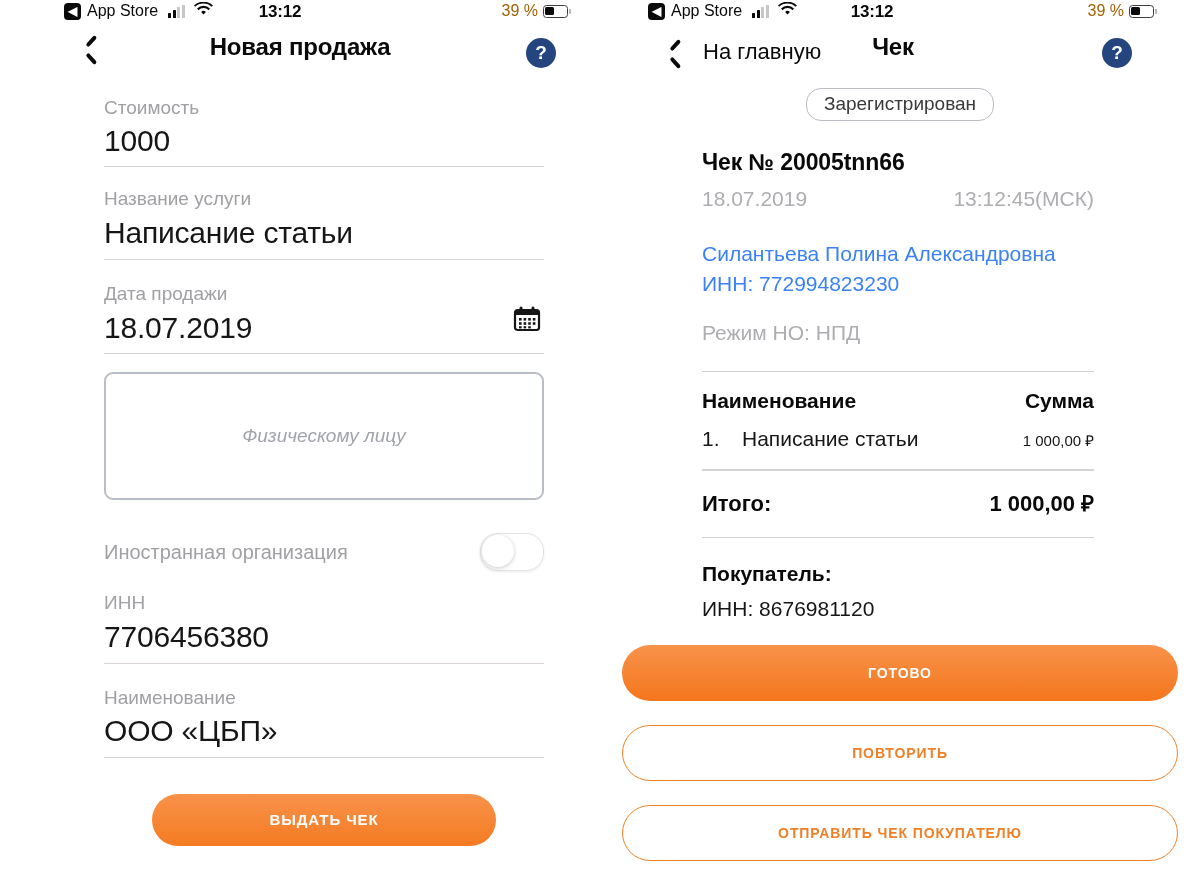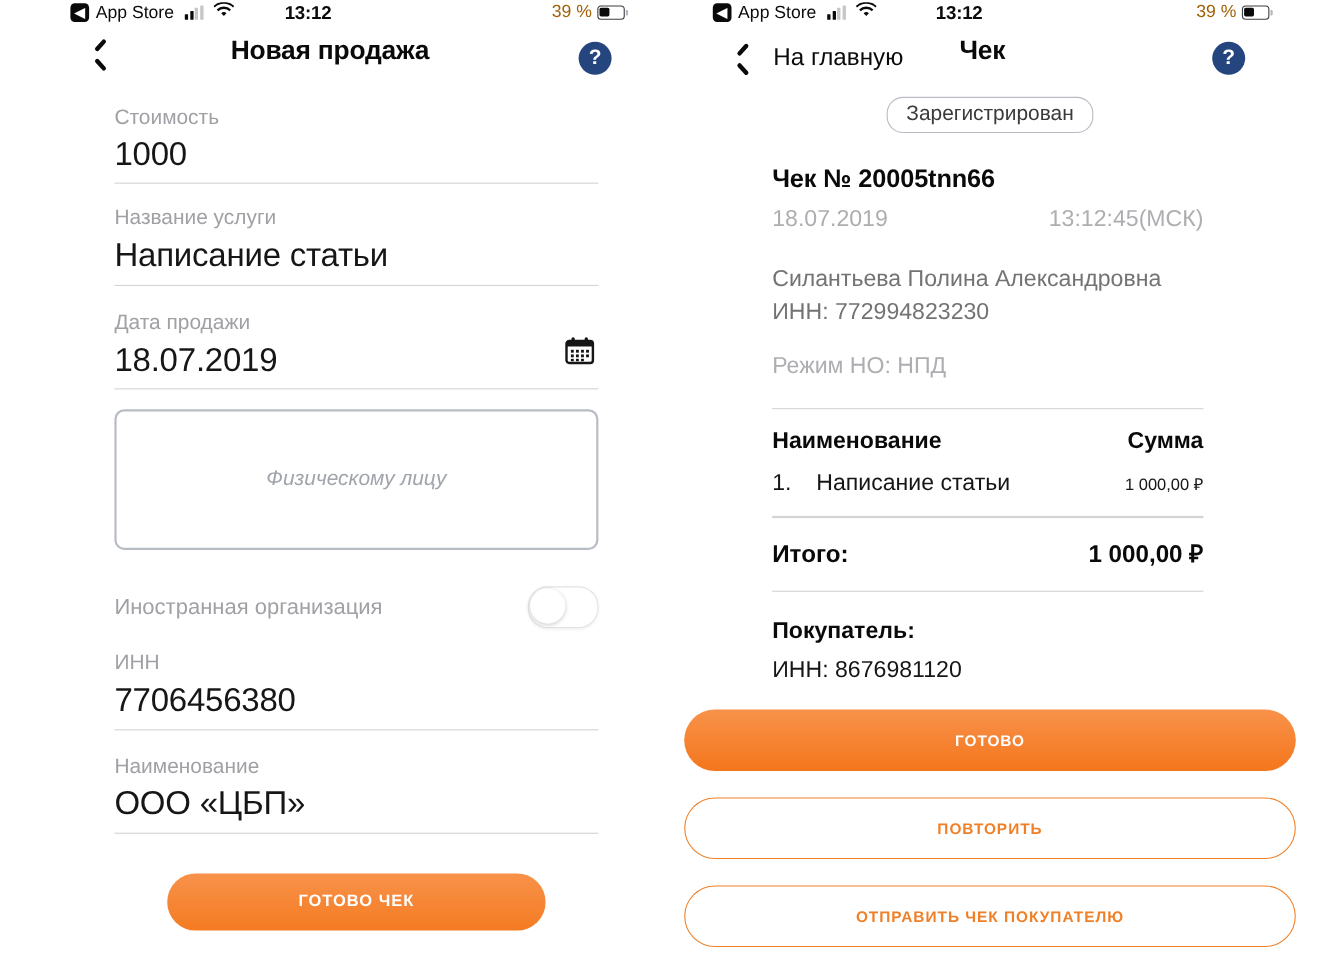--- a/index.html
+++ b/index.html
@@ -330,21 +330,21 @@
   .rc-datetime {
     margin-top: 11px;
     display: flex;
     justify-content: space-between;
     font-size: 21px;
     color: #aeaeb2;
   }
   .rc-seller {
     margin-top: 28px;
     font-size: 21px;
-    color: #737373;
+    color: #3b82f6;
     line-height: 1.42;
   }
   .rc-regime {
     margin-top: 22px;
     font-size: 21px;
     color: #aeaeb2;
   }
   .rc-hr {
     height: 1.6px;
     background: #d3d3d6;
@@ -518,21 +518,21 @@
         <div class="field-value">7706456380</div>
         <div class="field-rule"></div>
       </div>
 
       <div class="field f-name">
         <div class="field-label">Наименование</div>
         <div class="field-value">ООО «ЦБП»</div>
         <div class="field-rule"></div>
       </div>
 
-      <div class="primary-btn">ГОТОВО ЧЕК</div>
+      <div class="primary-btn">ВЫДАТЬ ЧЕК</div>
     </div>
   </div>
 
   <div class="phone right">
 
     <div class="statusbar">
       <div class="sb-left">
         <span class="back-chip">◀</span>
         <span>App Store</span>
         <span class="bars">

